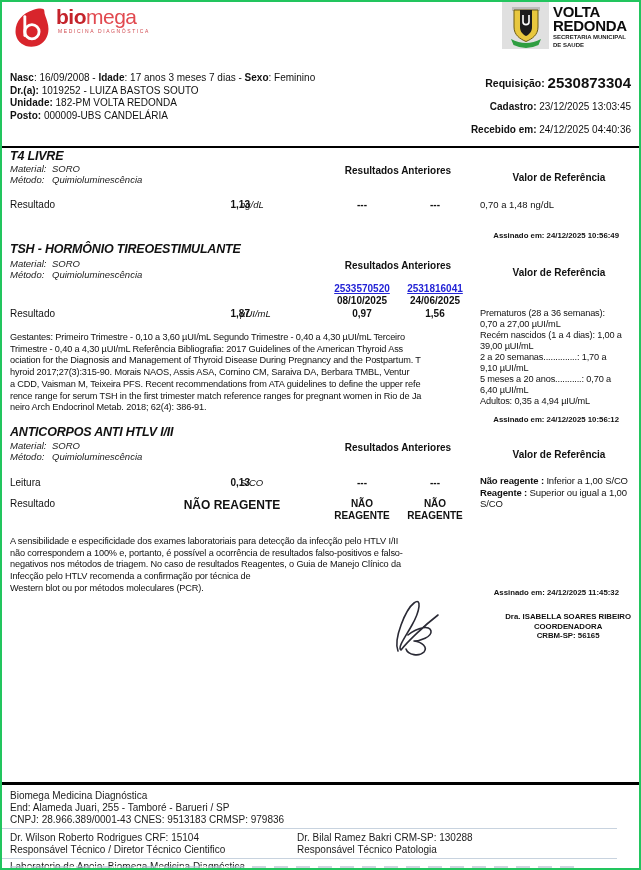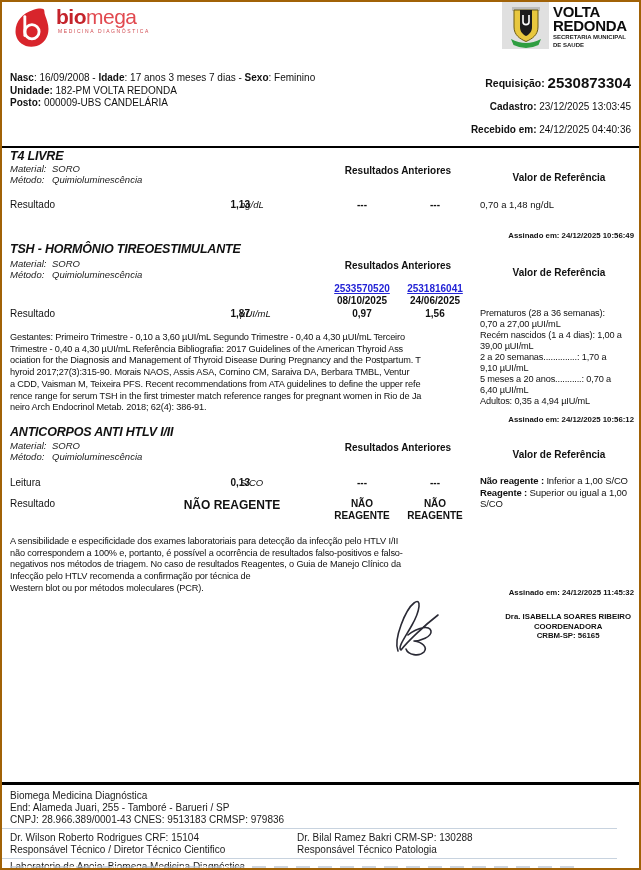--- a/index.html
+++ b/index.html
@@ -1,18 +1,18 @@
 <!DOCTYPE html>
 <html><head>
 <meta charset="utf-8">
 <style>
   html,body{margin:0;padding:0;background:#fff;}
   .page{
     position:relative;width:641px;height:870px;box-sizing:border-box;
-    background:#fff;border:2px solid #a16207;overflow:hidden;
+    background:#fff;border:2px solid #22c55e;overflow:hidden;
     font-family:"Liberation Sans",sans-serif;color:#111;
   }
   
   .brand{position:absolute;left:10px;top:4px;display:flex;align-items:flex-start;}
   .brand-text{margin-left:6px;line-height:1;}
   .brand-word{font-size:21px;letter-spacing:-0.5px;}
   .brand-bio{font-weight:bold;color:#c4232b;}
   .brand-mega{color:#e1494f;}
   .brand-tag{font-size:5px;letter-spacing:1.6px;color:#d04a50;margin-top:2px;margin-left:2px;}
   .crest-box{position:absolute;left:500px;top:0px;width:47px;height:47px;background:#e0e0e0;display:flex;align-items:center;justify-content:center;}
@@ -44,21 +44,21 @@
   .val{position:absolute;left:150px;width:98px;text-align:right;font-weight:bold;font-size:10px;}
   .unit{position:absolute;left:238px;font-size:9.5px;font-style:italic;text-align:center;}
   .valwide{position:absolute;left:150px;width:160px;text-align:center;font-weight:bold;font-size:12px;}
   .pcol1{position:absolute;left:322px;width:76px;text-align:center;font-size:10px;}
   .pcol2{position:absolute;left:394px;width:78px;text-align:center;font-size:10px;}
   .bold{font-weight:bold;}
   .plink{color:#2323d6;font-weight:bold;text-decoration:underline;font-size:10px;cursor:pointer;}
   .refcol{position:absolute;left:478px;width:158px;font-size:9.2px;line-height:11px;letter-spacing:-0.15px;}
   .refsingle{position:absolute;left:478px;width:158px;font-size:9.5px;}
   .note{position:absolute;left:8px;width:468px;font-size:9.2px;line-height:11.7px;letter-spacing:-0.15px;white-space:nowrap;}
-  .signed{position:absolute;right:5px;font-size:7.8px;font-weight:bold;}
+  .signed{position:absolute;right:20px;font-size:7.8px;font-weight:bold;}
   .signer{position:absolute;right:8px;text-align:center;font-size:7.8px;font-weight:bold;line-height:9.5px;}
   .sig-svg{position:absolute;left:380px;}
   
   .footline{position:absolute;left:8px;font-size:10px;color:#1c1c1c;}
   .fdivider{position:absolute;left:0;right:22px;height:1px;background:#c8d3df;}
   .fcol2{left:295px;}
   .ghost{position:absolute;left:8px;right:60px;bottom:0;height:2px;
     background:repeating-linear-gradient(90deg,#b9c4d2 0 14px,#ffffff 14px 22px);opacity:.7;}
 </style>
 </head>
@@ -92,20 +92,21 @@
   <div class="city">
     <div class="city-line">VOLTA</div>
     <div class="city-line">REDONDA</div>
     <div class="city-sub">SECRETARIA MUNICIPAL</div>
     <div class="city-sub">DE SAUDE</div>
   </div>
 
 
   <div class="info-left">
     <div><b>Nasc</b><span>: 16/09/2008 - </span><b>Idade</b><span>: 17 anos 3 meses 7 dias  - </span><b>Sexo</b><span>: Feminino</span></div>
+    <div><b>Dr.(a):</b><span> 1019252 - LUIZA BASTOS SOUTO</span></div>
     <div><b>Unidade:</b><span> 182-PM VOLTA REDONDA</span></div>
     <div><b>Posto:</b><span> 000009-UBS CANDELÁRIA</span></div>
   </div>
 
   <div class="rline" style="top:72px;">
     <b style="font-size:10.5px;">Requisição:</b> <span class="req-num">2530873304</span>
   </div>
   <div class="rline" style="top:99px;"><b>Cadastro:</b><span> 23/12/2025 13:03:45</span></div>
   <div class="rline" style="top:122px;"><b>Recebido em:</b><span> 24/12/2025 04:40:36</span></div>
 

